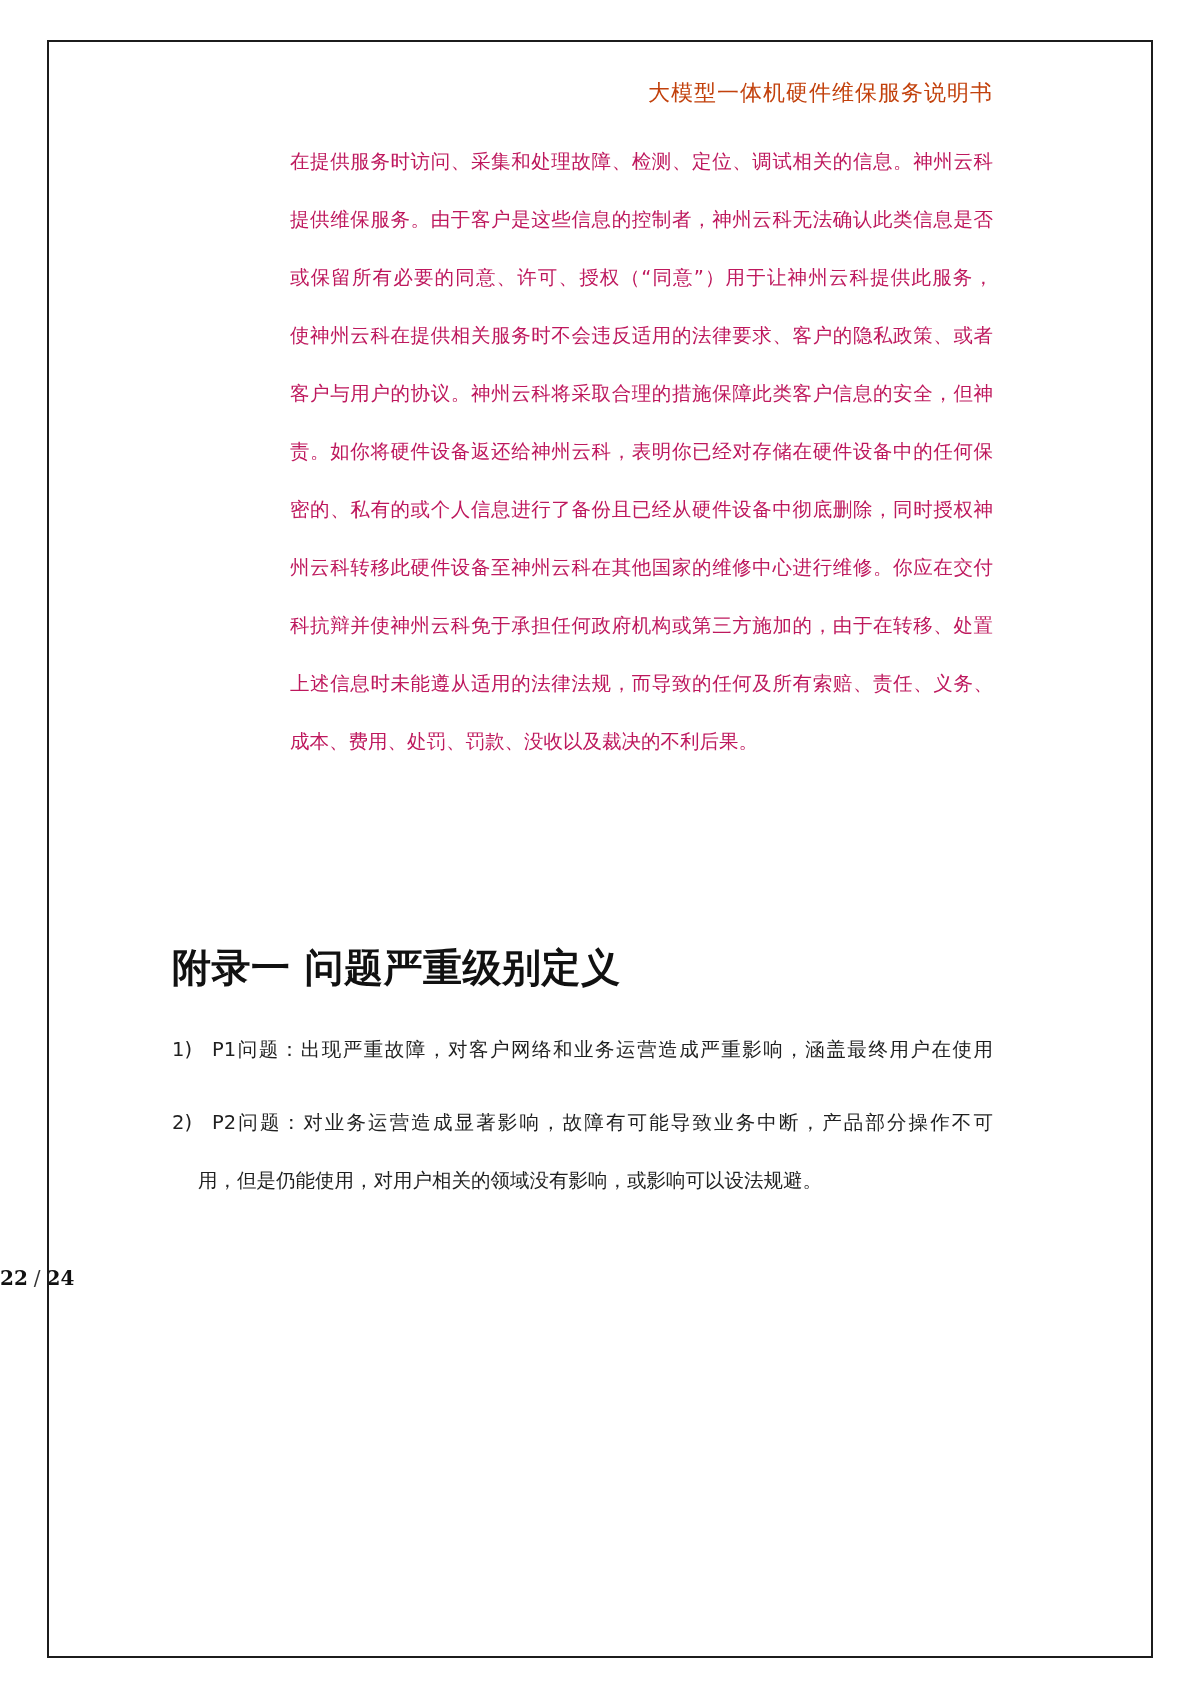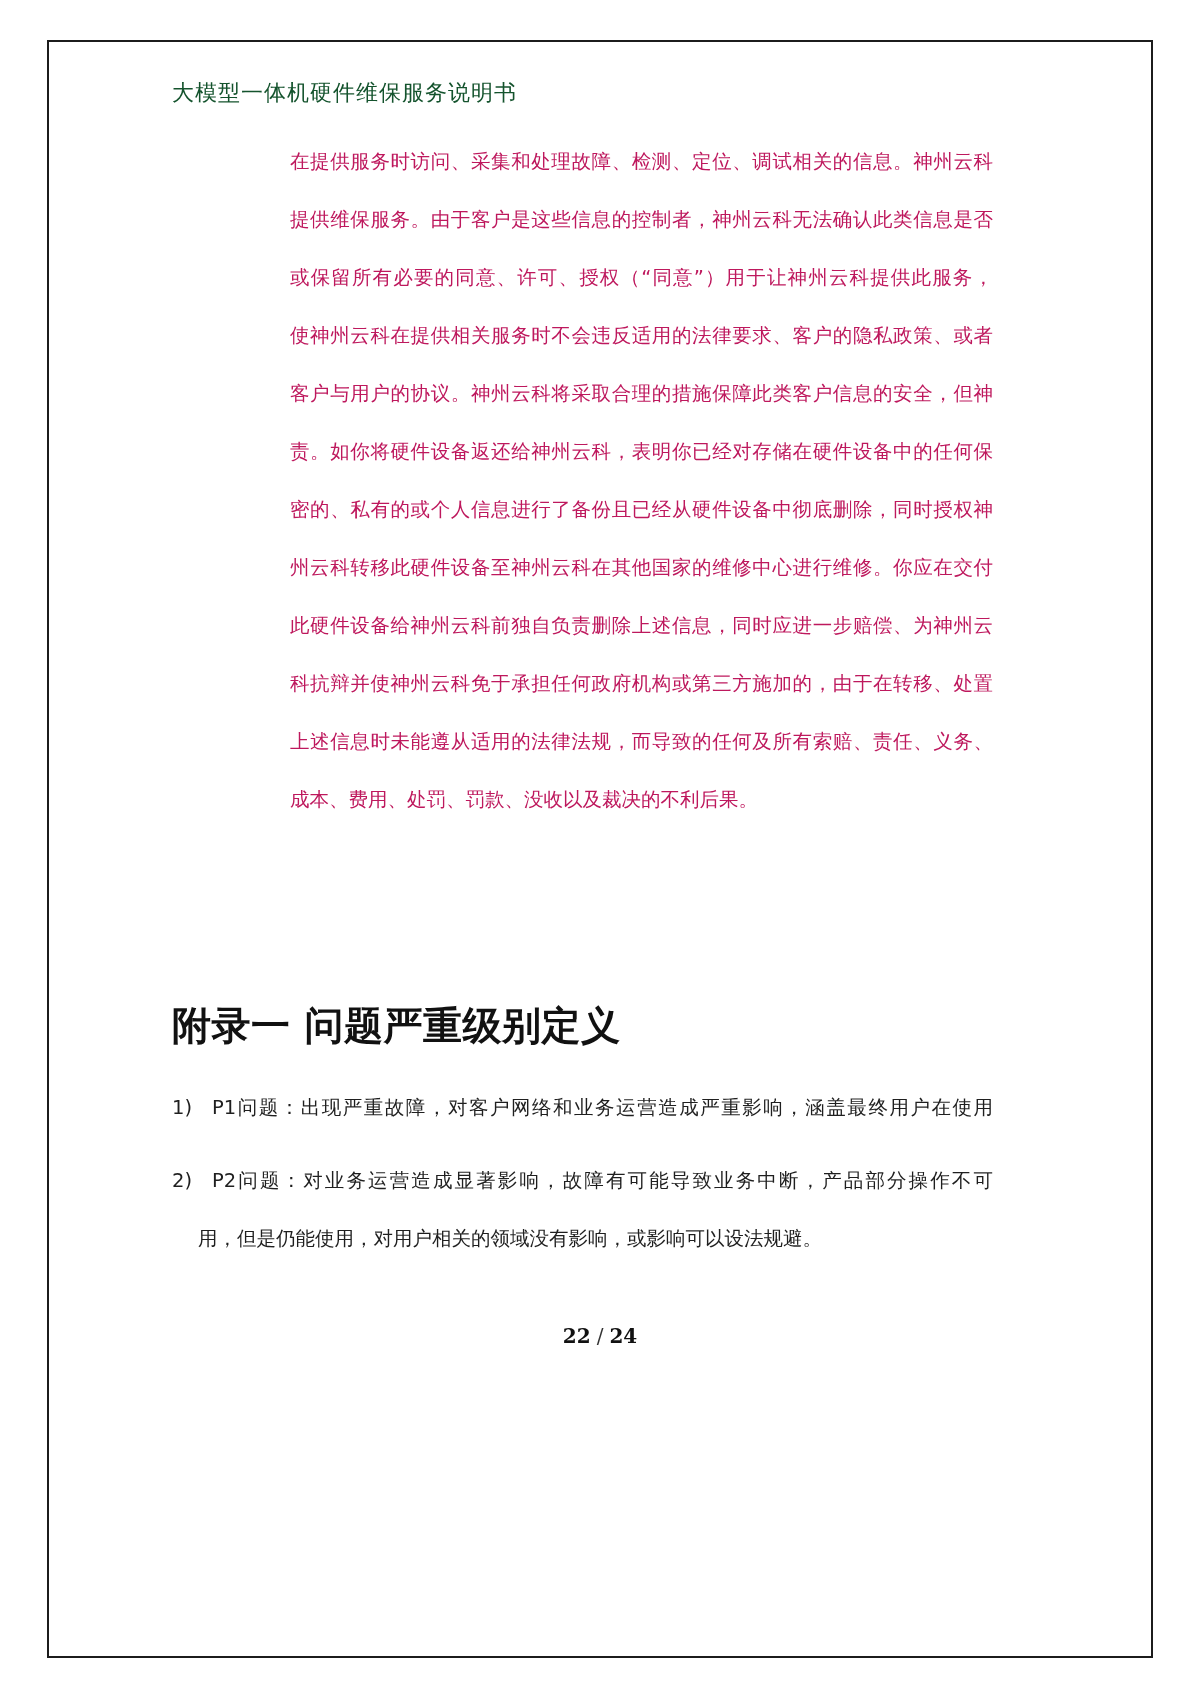--- a/index.html
+++ b/index.html
@@ -21,24 +21,25 @@
     left: 47px;
     top: 40px;
     right: 47px;
     bottom: 40px;
     border: 2px solid #1c1c1c;
     pointer-events: none;
   }
   .doc-header {
     margin: 0 207px 0 172px;
     padding-top: 80px;
+    text-align: right;
     font-family: "DejaVu Serif", "Liberation Serif", serif;
     font-size: 22px;
     line-height: 26px;
-    color: #14532d;
+    color: #c2410c;
     letter-spacing: 1px;
   }
   .body-paragraph {
     margin: 27px 0 0 290px;
     width: 703px;
   }
   .bline {
     height: 58px;
     line-height: 58px;
     font-size: 19.5px;
@@ -83,21 +84,20 @@
     line-height: 30px;
     font-size: 19.5px;
     padding-left: 26px;
   }
   .li1-l1 { margin-top: 49px; }
   .li1-l2 { margin-top: 28px; }
   .li2-l1 { margin-top: 43px; }
   .li2-l2 { margin-top: 28px; }
   .doc-footer {
     margin-top: 69px;
-    text-align: center;
     font-family: "DejaVu Serif", "Liberation Serif", serif;
     font-size: 20px;
     line-height: 26px;
     color: #111111;
   }
   .doc-footer .num { font-weight: bold; }
   .doc-footer .sep { font-weight: normal; padding: 0 6px; color: #333333; }
 </style>
 </head>
 <body>
@@ -109,21 +109,20 @@
 
   <div class="body-paragraph">
     <div class="bline">在提供服务时访问、采集和处理故障、检测、定位、调试相关的信息。神州云科</div>
     <div class="bline">提供维保服务。由于客户是这些信息的控制者，神州云科无法确认此类信息是否</div>
     <div class="bline">或保留所有必要的同意、许可、授权（“同意”）用于让神州云科提供此服务，</div>
     <div class="bline">使神州云科在提供相关服务时不会违反适用的法律要求、客户的隐私政策、或者</div>
     <div class="bline">客户与用户的协议。神州云科将采取合理的措施保障此类客户信息的安全，但神</div>
     <div class="bline">责。如你将硬件设备返还给神州云科，表明你已经对存储在硬件设备中的任何保</div>
     <div class="bline">密的、私有的或个人信息进行了备份且已经从硬件设备中彻底删除，同时授权神</div>
     <div class="bline">州云科转移此硬件设备至神州云科在其他国家的维修中心进行维修。你应在交付</div>
-    <div class="bline">此硬件设备给神州云科前独自负责删除上述信息，同时应进一步赔偿、为神州云</div>
     <div class="bline">科抗辩并使神州云科免于承担任何政府机构或第三方施加的，由于在转移、处置</div>
     <div class="bline">上述信息时未能遵从适用的法律法规，而导致的任何及所有索赔、责任、义务、</div>
     <div class="bline bline-last">成本、费用、处罚、罚款、没收以及裁决的不利后果。</div>
   </div>
 
   <div class="appendix-heading">附录一 问题严重级别定义</div>
 
   <div class="list">
     <div class="item-line1 li1-l1">
       <span class="num">1)</span>

